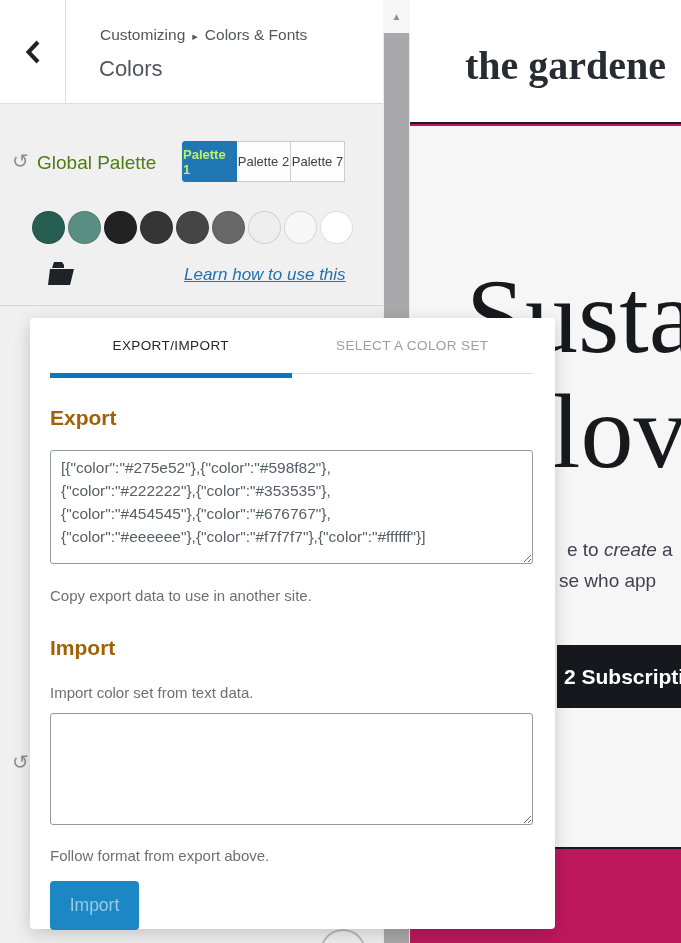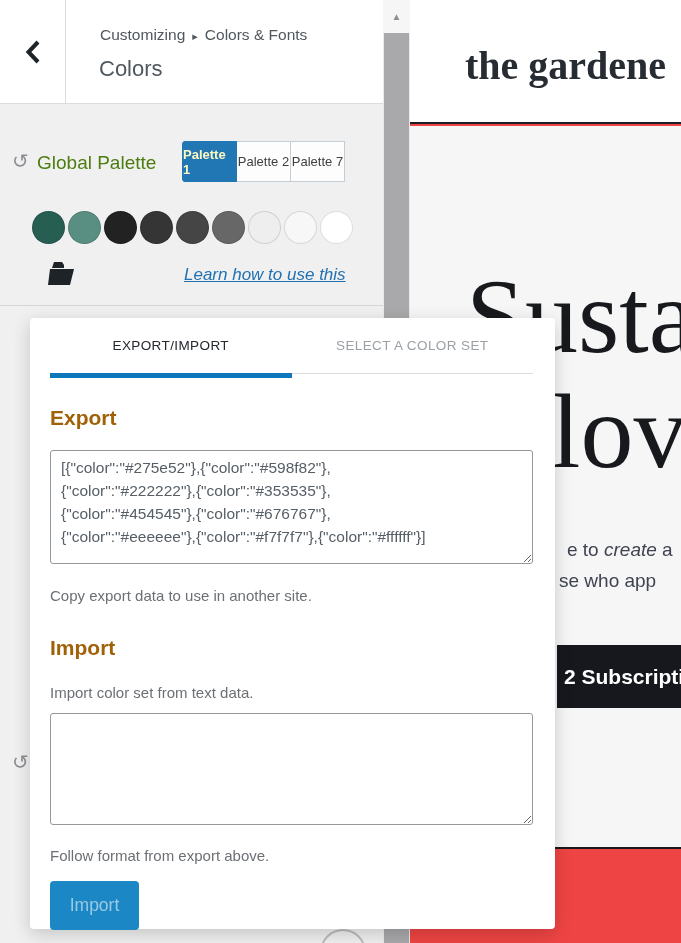--- a/index.html
+++ b/index.html
@@ -5,21 +5,21 @@
   * { margin:0; padding:0; box-sizing:border-box; }
   html,body { width:681px; height:943px; }
   body {
     position:relative; overflow:hidden;
     background:#f0f0f1;
     font-family:"Liberation Sans", sans-serif;
     color:#3c434a;
   }
 
   
-  .preview { position:absolute; left:410px; top:0; width:271px; height:943px; background:#ef4444; z-index:1; overflow:hidden; }
+  .preview { position:absolute; left:410px; top:0; width:271px; height:943px; background:#be185d; z-index:1; overflow:hidden; }
   .site-header { position:absolute; left:0; top:0; width:100%; height:124px; background:#fff; border-bottom:2px solid #1b1e24; }
   .site-title {
     position:absolute; left:55px; top:42px;
     font-family:"Liberation Serif","DejaVu Serif",serif;
     font-weight:700; font-size:40px; color:#272c33; white-space:nowrap;
   }
   .hero { position:absolute; left:0; top:126px; width:100%; height:721px; background:#f6f6f7; overflow:visible; }
   .hero-heading {
     position:absolute; font-family:"Liberation Serif","DejaVu Serif",serif;
     font-weight:500; color:#17191d; font-size:106px; line-height:1; white-space:nowrap;
@@ -54,21 +54,21 @@
   .reset-1 { left:12px; top:151px; }
   .reset-2 { left:12px; top:752px; }
   .gp-label { position:absolute; left:37px; top:152px; font-size:19px; font-weight:500; color:#4d7c0f; }
 
   .palette-group { position:absolute; left:183px; top:141px; display:flex; height:41px; }
   .palette-btn {
     width:55px; display:flex; align-items:center; justify-content:center;
     font-size:13px; background:#fdfdfd; color:#404040;
     border:1px solid #c3cdd6; margin-left:-1px; cursor:pointer;
   }
-  .palette-btn.active { background:#2176b4; border-color:#2176b4; color:#fef9c3; font-weight:600; border-radius:3px 0 0 3px; z-index:1; }
+  .palette-btn.active { background:#2176b4; border-color:#2176b4; color:#bef264; font-weight:600; border-radius:3px 0 0 3px; z-index:1; }
 
   .swatches { position:absolute; left:32px; top:211px; display:flex; gap:3px; }
   .swatch { width:33px; height:33px; border-radius:50%; border:1px solid rgba(0,0,0,0.13); cursor:pointer; }
 
   .folder-icon { position:absolute; left:46px; top:260px; cursor:pointer; }
   .learn-link {
     position:absolute; left:184px; top:265px;
     font-size:17px; font-style:italic; color:#2271b1; text-decoration:underline; cursor:pointer;
   }
   .section-divider { position:absolute; left:0; top:305px; width:410px; height:0; border-top:1px solid #d5d5d7; }

